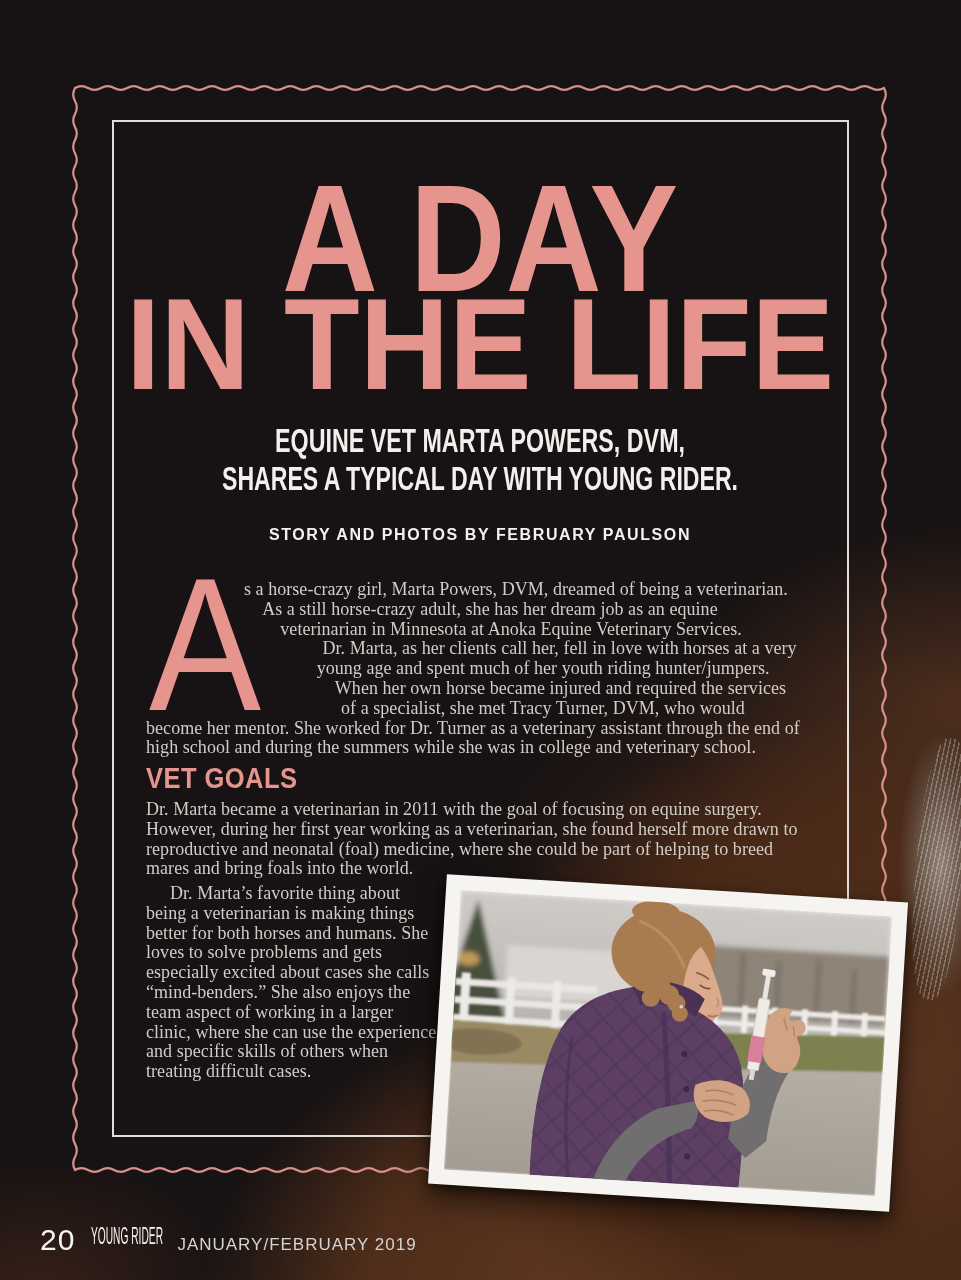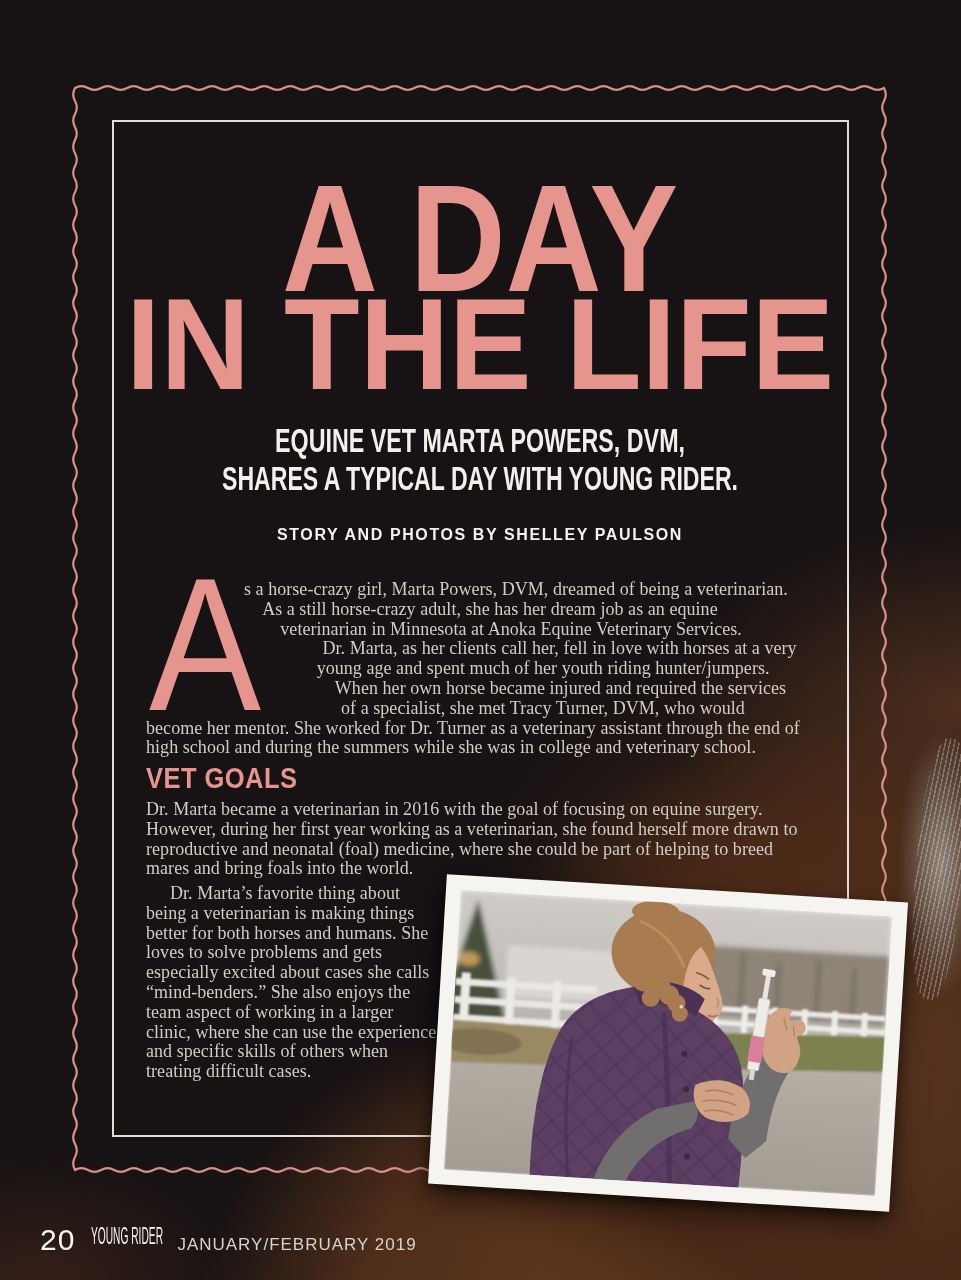--- a/index.html
+++ b/index.html
@@ -98,34 +98,34 @@
   <svg class="title-svg" width="740" height="220" viewBox="0 0 740 220">
     <text class="accent-fill" x="370" y="113" text-anchor="middle" font-family="Liberation Sans, sans-serif" font-weight="bold" font-size="152" textLength="396" lengthAdjust="spacingAndGlyphs">A DAY</text>
     <text class="accent-fill" x="370" y="211" text-anchor="middle" font-family="Liberation Sans, sans-serif" font-weight="bold" font-size="130" textLength="708" lengthAdjust="spacingAndGlyphs">IN THE LIFE</text>
   </svg>
 
   <svg class="subtitle-svg" width="740" height="80" viewBox="0 0 740 80">
     <text class="white-fill" x="370" y="34" text-anchor="middle" font-family="Liberation Sans, sans-serif" font-weight="bold" font-size="34" textLength="410" lengthAdjust="spacingAndGlyphs">EQUINE VET MARTA POWERS, DVM,</text>
     <text class="white-fill" x="370" y="72" text-anchor="middle" font-family="Liberation Sans, sans-serif" font-weight="bold" font-size="34" textLength="516" lengthAdjust="spacingAndGlyphs">SHARES A TYPICAL DAY WITH YOUNG RIDER.</text>
   </svg>
 
-  <div class="byline">STORY AND PHOTOS BY SHELLEY PAULSON</div>
+  <div class="byline">STORY AND PHOTOS BY FEBRUARY PAULSON</div>
 
   <div class="lede">
     <div class="dropcap-float">
       <svg width="115" height="142" viewBox="0 0 115 142">
         <text class="accent-fill" x="57" y="138" text-anchor="middle" font-family="Liberation Sans, sans-serif" font-size="189" textLength="112" lengthAdjust="spacingAndGlyphs">A</text>
       </svg>
     </div>
     <p class="body-p">s a horse-crazy girl, Marta Powers, DVM, dreamed of being a veterinarian. As a still horse-crazy adult, she has her dream job as an equine veterinarian in Minnesota at Anoka Equine Veterinary Services.</p>
     <p class="body-p indent">Dr. Marta, as her clients call her, fell in love with horses at a very young age and spent much of her youth riding hunter/jumpers. When her own horse became injured and required the services of a specialist, she met Tracy Turner, DVM, who would become her mentor. She worked for Dr. Turner as a veterinary assistant through the end of high school and during the summers while she was in college and veterinary school.</p>
   </div>
 
   <h2 class="section-head">VET GOALS</h2>
-  <p class="body-p para-full">Dr. Marta became a veterinarian in 2016 with the goal of focusing on equine surgery. However, during her first year working as a veterinarian, she found herself more drawn to reproductive and neonatal (foal) medicine, where she could be part of helping to breed mares and bring foals into the world.</p>
+  <p class="body-p para-full">Dr. Marta became a veterinarian in 2011 with the goal of focusing on equine surgery. However, during her first year working as a veterinarian, she found herself more drawn to reproductive and neonatal (foal) medicine, where she could be part of helping to breed mares and bring foals into the world.</p>
   <p class="body-p para-narrow indent">Dr. Marta’s favorite thing about being a veterinarian is making things better for both horses and humans. She loves to solve problems and gets especially excited about cases she calls “mind-benders.” She also enjoys the team aspect of working in a larger clinic, where she can use the experience and specific skills of others when treating difficult cases.</p>
 
   <div class="polaroid">
     <svg width="432" height="280" viewBox="0 0 432 280">
       <defs>
         <linearGradient id="sky" x1="0" y1="0" x2="0" y2="1">
           <stop offset="0" stop-color="#cfccc8"></stop>
             <stop offset="1" stop-color="#b3b0ab"></stop>
         </linearGradient>
         <linearGradient id="drive" x1="0" y1="0" x2="0" y2="1">

